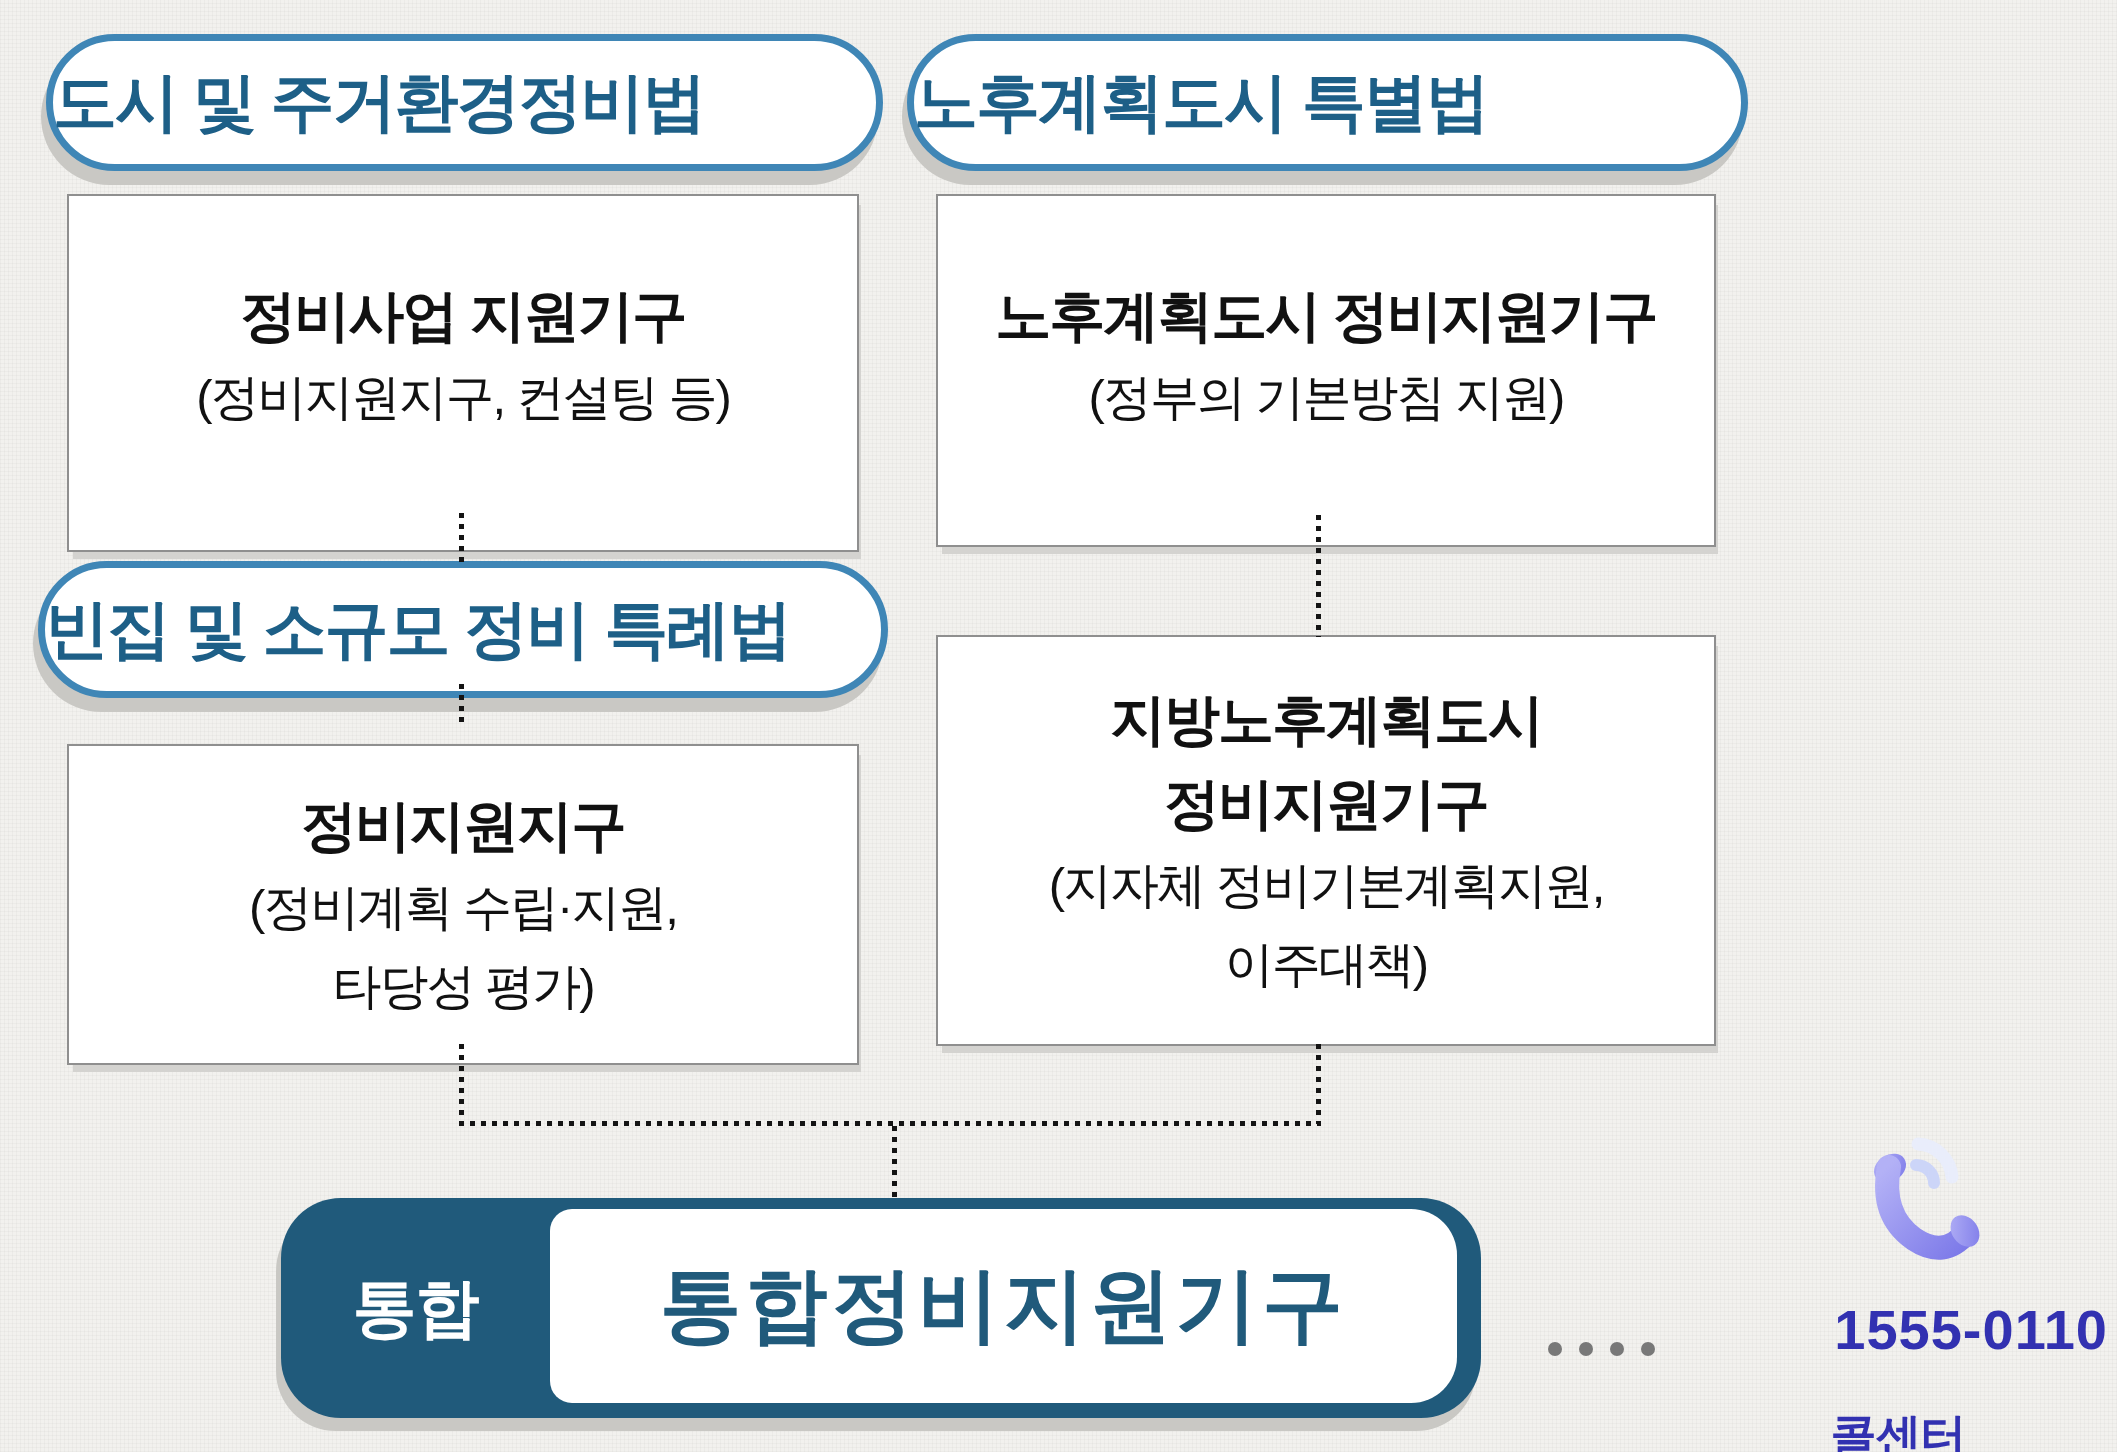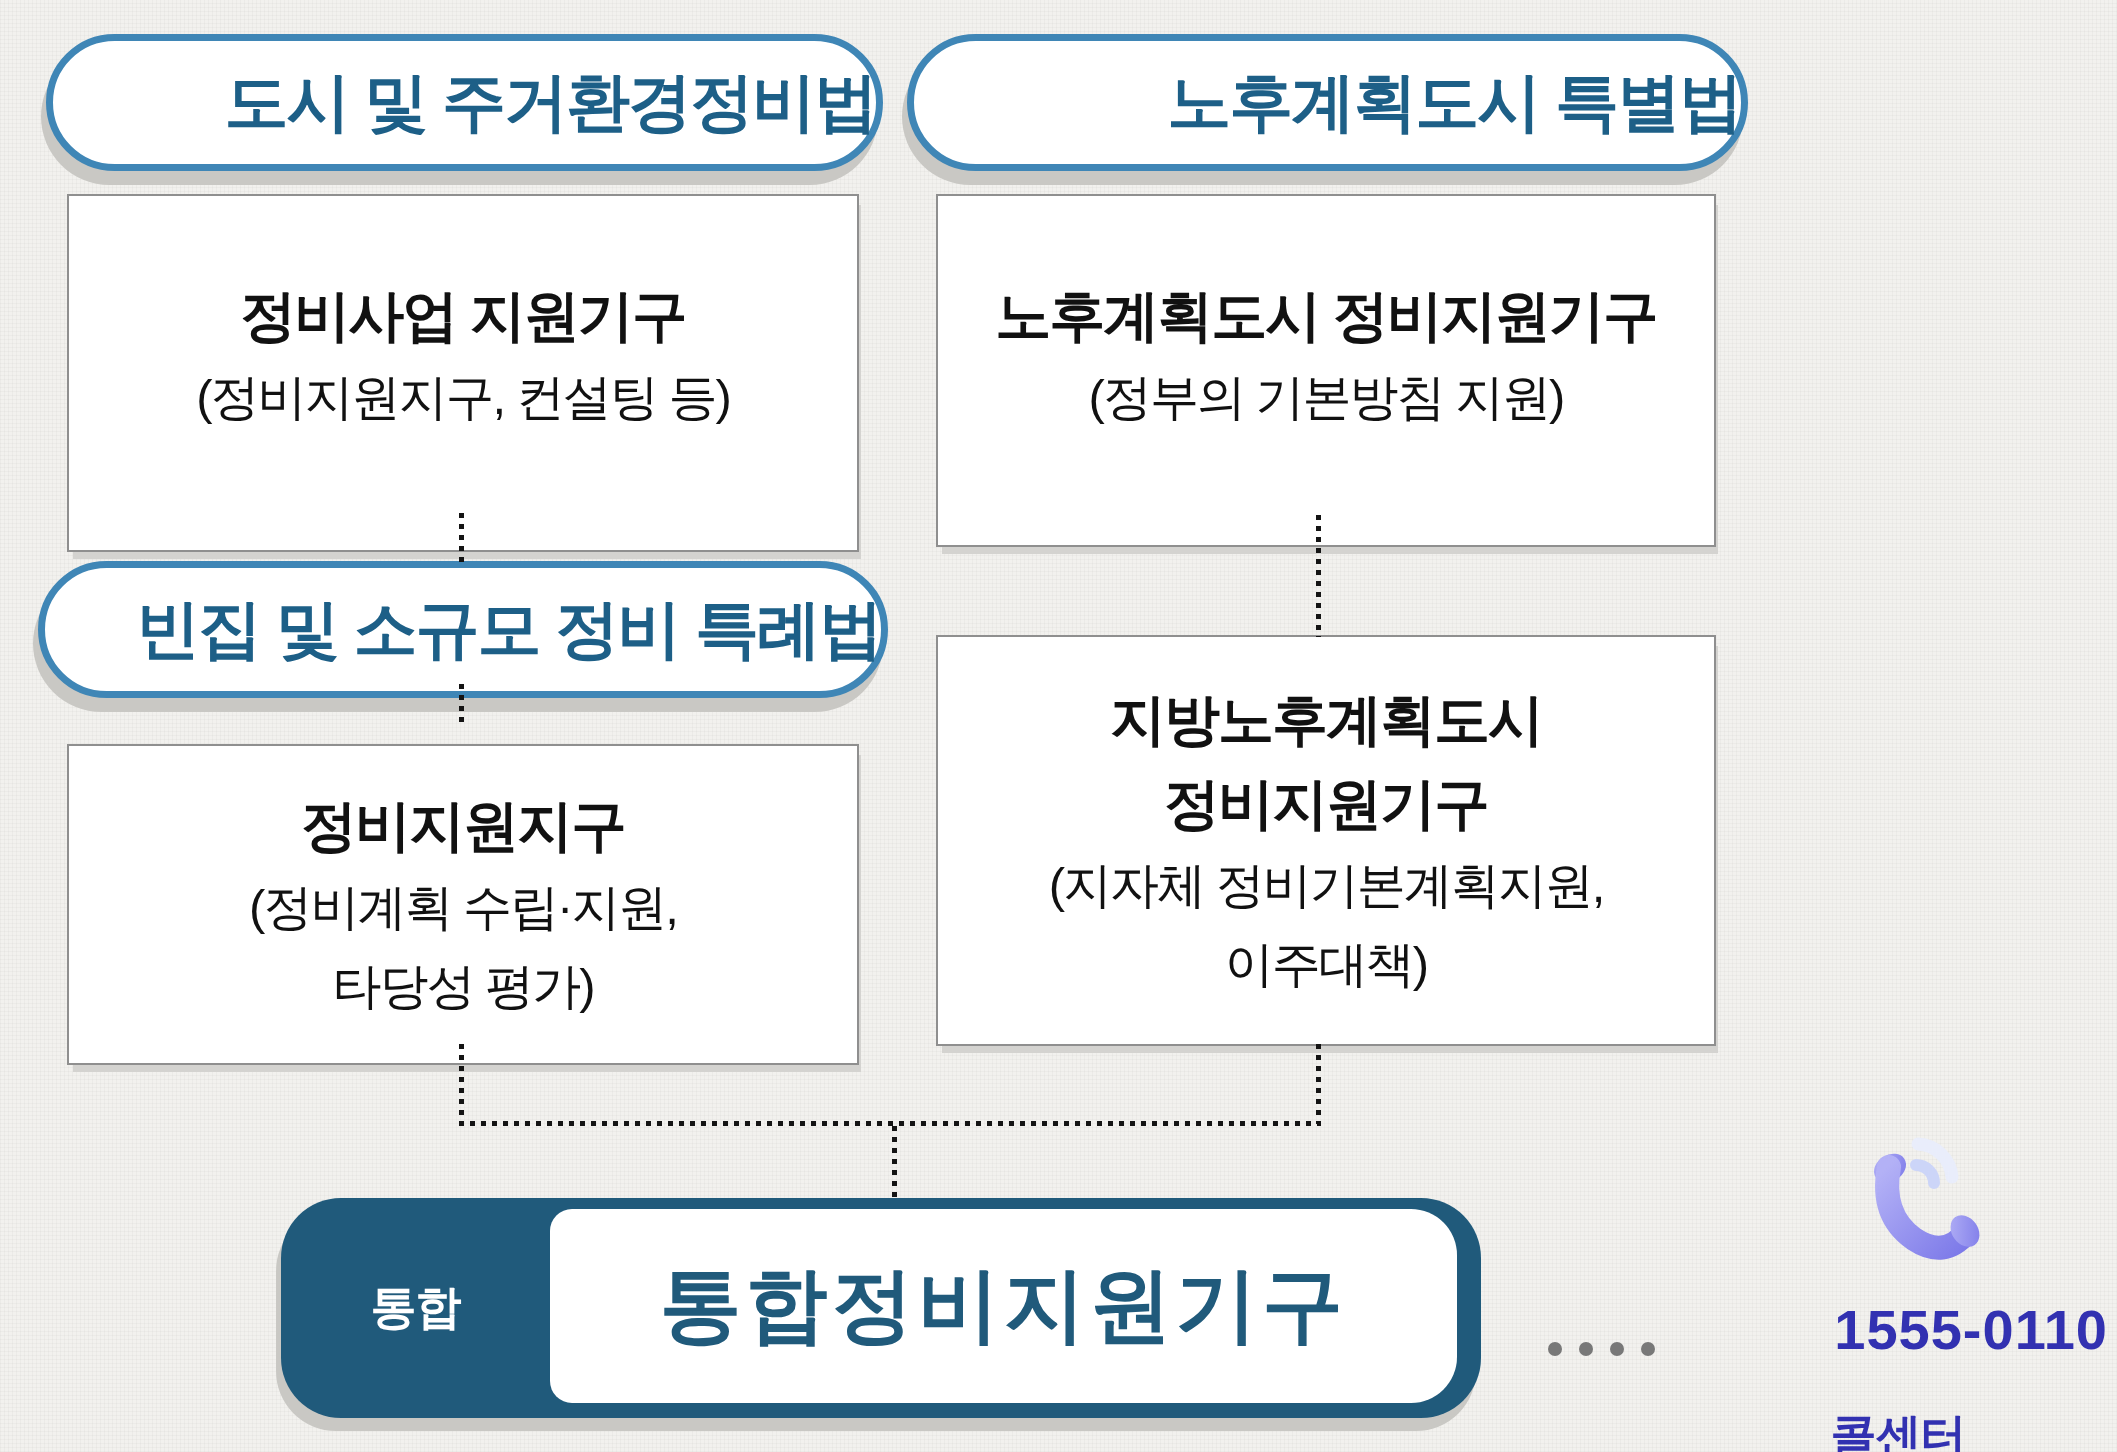--- a/index.html
+++ b/index.html
@@ -11,42 +11,42 @@
   body{font-family:"Liberation Sans","DejaVu Sans",sans-serif;}
   .stage{
     position:relative;width:2117px;height:1452px;overflow:hidden;
     background:
       repeating-linear-gradient(0deg, rgba(120,120,115,0.05) 0 1px, transparent 1px 4px),
       repeating-linear-gradient(90deg, rgba(120,120,115,0.05) 0 1px, transparent 1px 4px),
       var(--bg);
   }
   .law-pill{
     position:absolute;background:#ffffff;border:7px solid var(--pill-border);
-    border-radius:70px;display:flex;align-items:center;justify-content:flex-end;
+    border-radius:70px;display:flex;align-items:center;justify-content:flex-start;
     box-shadow:-5px 14px 0 0 var(--shadow);
     color:var(--pill-text);font-size:64px;font-weight:900;letter-spacing:-2px;white-space:nowrap;
   }
   .org-box{
     position:absolute;background:#ffffff;border:2px solid var(--box-border);
     box-shadow:4px 9px 0 -2px #d4d3d0;
     display:flex;flex-direction:column;align-items:center;justify-content:center;
     text-align:center;color:var(--text-dark);
   }
   .org-title{font-size:56px;font-weight:900;letter-spacing:-2px;line-height:1.5;white-space:nowrap;}
   .org-sub{font-size:49px;font-weight:500;letter-spacing:-2px;line-height:1.6;white-space:nowrap;}
   .vdot{position:absolute;width:5px;background-image:repeating-linear-gradient(to bottom,#141414 0 5px,transparent 5px 11px);}
   .hdot{position:absolute;height:5px;background-image:repeating-linear-gradient(to right,#141414 0 5px,transparent 5px 11px);}
   .merge-bar{
     position:absolute;left:281px;top:1198px;width:1200px;height:220px;
     background:var(--bar-bg);border-radius:60px;box-shadow:-5px 13px 0 0 var(--shadow);
   }
   .merge-tag{
     position:absolute;left:0;top:0;width:269px;height:100%;
     display:flex;align-items:center;justify-content:center;
-    color:#ffffff;font-size:46px;font-weight:900;letter-spacing:-1px;
+    color:#ffffff;font-size:64px;font-weight:900;letter-spacing:-1px;
   }
   .merge-inner{
     position:absolute;left:269px;top:11px;right:24px;bottom:15px;background:#ffffff;
     border-radius:22px 46px 46px 22px;
     display:flex;align-items:center;justify-content:center;text-align:center;
   }
   .merge-title{color:var(--bar-bg);font-size:82px;font-weight:900;letter-spacing:4px;white-space:nowrap;}
   .dots-leader{position:absolute;left:1548px;top:1342px;display:flex;gap:17px;}
   .dots-leader span{width:14px;height:14px;border-radius:50%;background:var(--dot-gray);}
   .phone-number{

